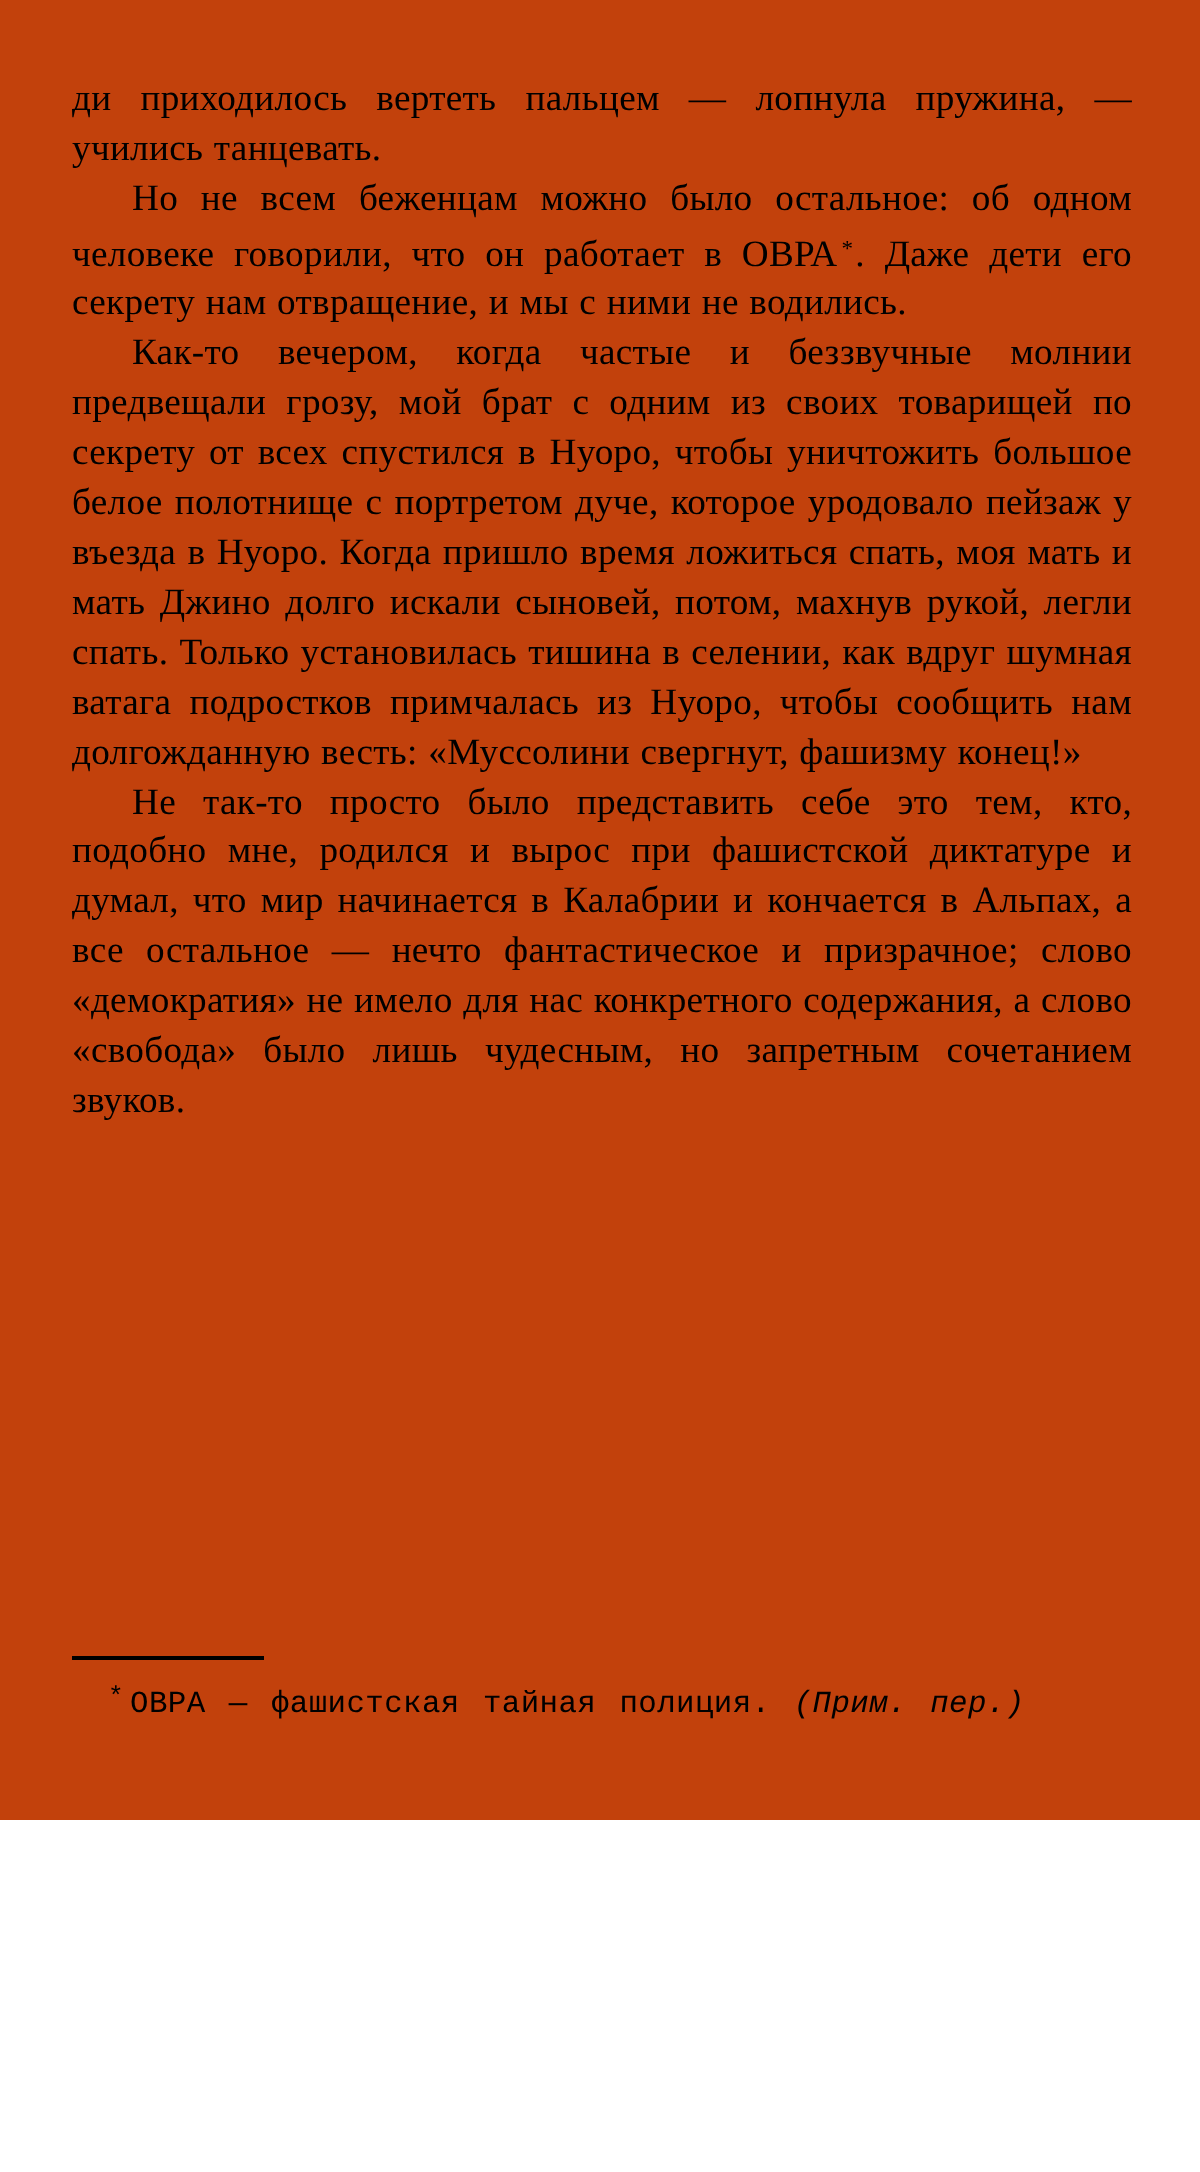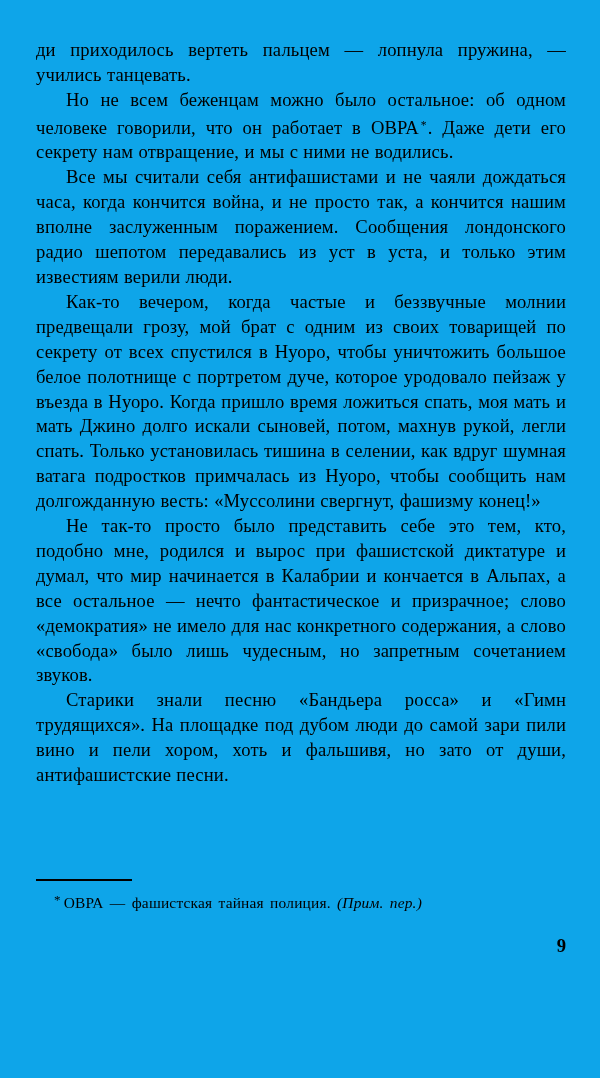--- a/index.html
+++ b/index.html
@@ -4,22 +4,22 @@
 <style>
   html, body {
     margin: 0;
     padding: 0;
     background: #ffffff;
   }
 
   .page {
     position: relative;
     width: 600px;
-    height: 1078px;
-    background: #0ea5e9;
+    height: 910px;
+    background: #c2410c;
     overflow: hidden;
     font-family: "Liberation Serif", "DejaVu Serif", serif;
     color: #000000;
     -webkit-font-smoothing: none;
   }
 
   .text-block {
     position: absolute;
     left: 36px;
     top: 38px;
@@ -38,22 +38,23 @@
     hyphens: manual;
   }
 
   .para.no-indent {
     text-indent: 0;
   }
 
   .footnote-zone {
     position: absolute;
     left: 36px;
-    top: 879px;
+    top: 828px;
     width: 530px;
+    font-family: Liberation Mono, monospace;
   }
 
   .footnote-rule {
     width: 96px;
     height: 2px;
     background: #000000;
     margin: 0 0 9px 0;
   }
 
   .footnote-text {
@@ -96,28 +97,26 @@
 <body>
 
 <div class="page">
 
   <div class="text-block">
 
     <p class="para no-indent">ди приходилось вертеть пальцем — лопнула пружина, — учились танцевать.</p>
 
     <p class="para"><span>Но не всем беженцам можно было остальное: об одном человеке говорили, что он работает в ОВРА</span><sup class="fn-ref">*</sup><span>. Даже дети его секрету нам отвращение, и мы с ними не водились.</span></p>
 
-    <p class="para">Все мы считали себя антифашистами и не чаяли дождаться часа, когда кончится война, и не просто так, а кончится нашим вполне заслуженным поражением. Сообщения лондонского радио шепотом передавались из уст в уста, и только этим известиям верили люди.</p>
 
     <p class="para">Как-то вечером, когда частые и беззвучные молнии предвещали грозу, мой брат с одним из своих товарищей по секрету от всех спустился в Нуоро, чтобы уничтожить большое белое полотнище с портретом дуче, которое уродовало пейзаж у въезда в Нуоро. Когда пришло время ложиться спать, моя мать и мать Джино долго искали сыновей, потом, махнув рукой, легли спать. Только установилась тишина в селении, как вдруг шумная ватага подростков примчалась из Нуоро, чтобы сообщить нам долгожданную весть: «Муссолини свергнут, фашизму конец!»</p>
 
 
     <p class="para">Не так-то просто было представить себе это тем, кто, подобно мне, родился и вырос при фашистской диктатуре и думал, что мир начинается в Калабрии и кончается в Альпах, а все остальное — нечто фантастическое и призрачное; слово «демократия» не имело для нас конкретного содержания, а слово «свобода» было лишь чудесным, но запретным сочетанием звуков.</p>
 
-    <p class="para">Старики знали песню «Бандьера росса» и «Гимн трудящихся». На площадке под дубом люди до самой зари пили вино и пели хором, хоть и фальшивя, но зато от души, антифашистские песни.</p>
 
   </div>
 
   <div class="footnote-zone">
     <div class="footnote-rule"></div>
     <p class="footnote-text"><span class="footnote-marker">*</span><span>ОВРА — фашистская тайная полиция.</span> <span class="footnote-attr">(Прим. пер.)</span></p>
   </div>
 
   <div class="page-number">9</div>
 

